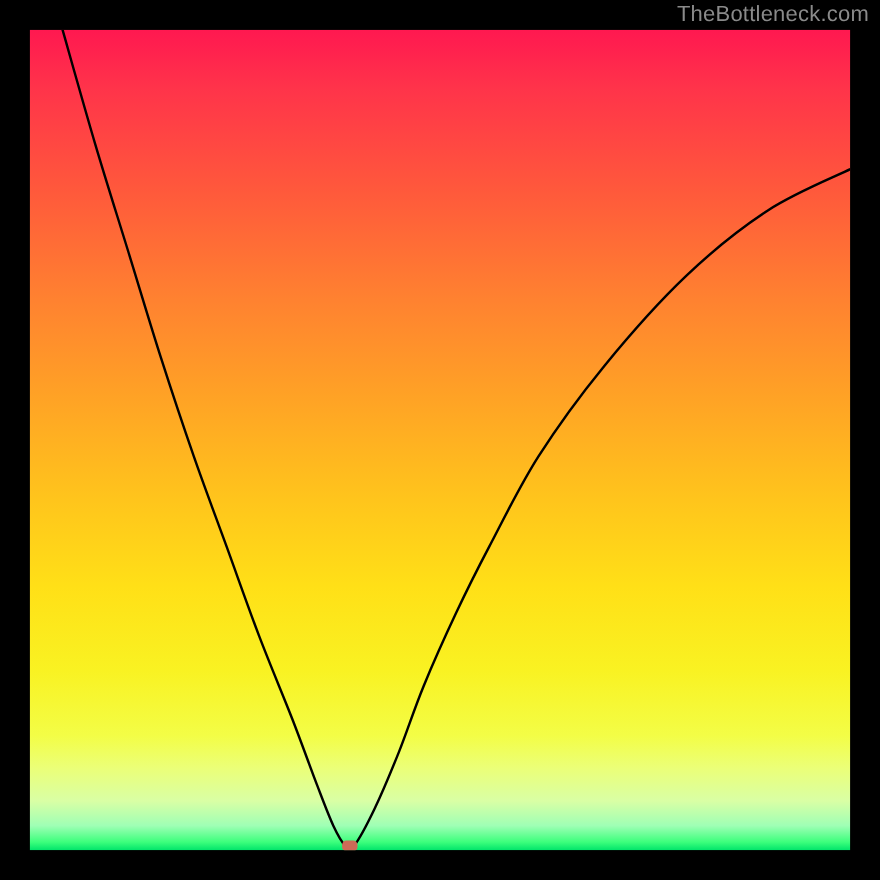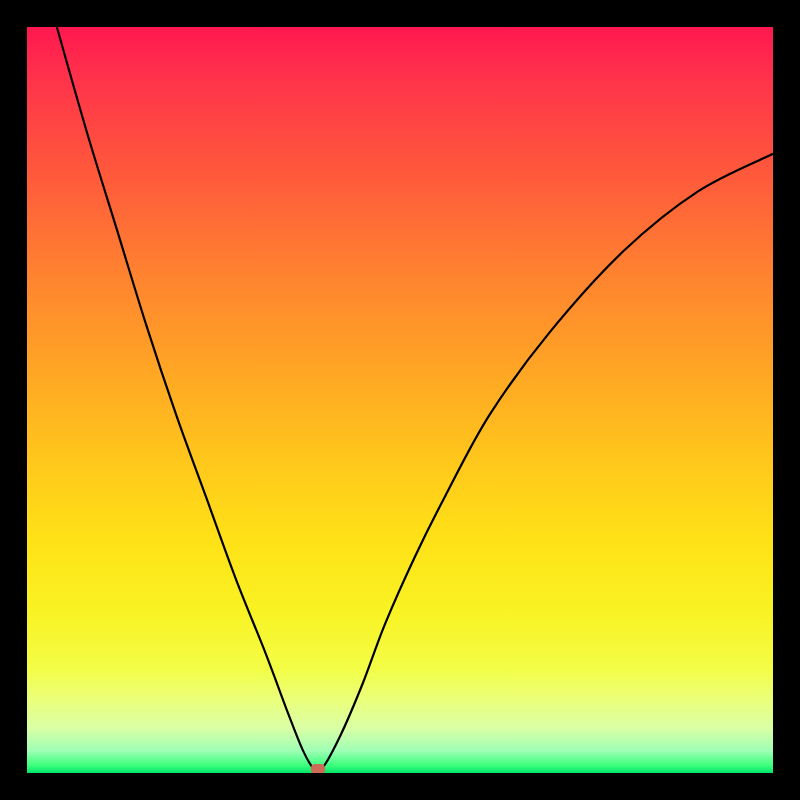--- a/index.html
+++ b/index.html
@@ -80,13 +80,14 @@
   <div class="plot-area">
     <div class="gradient-bg"></div>
 
     <svg class="curve-svg" viewBox="0 0 746 746" preserveAspectRatio="none">
       <path id="curve-path" d="M 29.84,0 C 34.81333333333333,17.406666666666677 49.733333333333334,70.87000000000006 59.68,104.44000000000005 C 69.62666666666667,138.01000000000005 79.57333333333332,169.0933333333333 89.52,201.41999999999996 C 99.46666666666667,233.7466666666666 109.41333333333333,267.3166666666667 119.36,298.40000000000003 C 129.30666666666667,329.48333333333335 139.25333333333336,359.3233333333334 149.20000000000002,387.92 C 159.14666666666668,416.51666666666665 169.09333333333333,442.62666666666667 179.04,469.98 C 188.98666666666665,497.33333333333337 198.93333333333337,525.93 208.88000000000002,552.04 C 218.82666666666668,578.15 230.01666666666668,604.26 238.72,626.64 C 247.42333333333332,649.02 254.8833333333333,670.1566666666668 261.09999999999997,686.32 C 267.3166666666666,702.4833333333333 271.6683333333333,714.2950000000001 276.02,723.62 C 280.37166666666667,732.9449999999999 284.10166666666663,739.1616666666666 287.21,742.27 C 290.3183333333333,745.3783333333333 290.3183333333333,747.865 294.67,742.27 C 299.0216666666667,736.675 306.4816666666667,722.9983333333333 313.32,708.7 C 320.1583333333333,694.4016666666668 328.24,675.13 335.7,656.48 C 343.15999999999997,637.83 349.37666666666667,617.9366666666666 358.08,596.8 C 366.7833333333333,575.6633333333333 377.97333333333336,550.7966666666667 387.92,529.6600000000001 C 397.8666666666667,508.5233333333334 405.3266666666667,493.60333333333335 417.76000000000005,469.98 C 430.1933333333334,446.3566666666667 445.11333333333334,415.27333333333337 462.52,387.92 C 479.9266666666666,360.56666666666666 499.81999999999994,333.21333333333337 522.1999999999999,305.86 C 544.5799999999999,278.50666666666666 571.9333333333334,247.4233333333334 596.8000000000001,223.80000000000007 C 621.6666666666667,200.17666666666673 646.5333333333333,180.28333333333333 671.4,164.12 C 696.2666666666667,147.95666666666668 733.5666666666666,133.03666666666672 746,126.82000000000005" fill="none" stroke="#000" stroke-width="2.2"></path>
     </svg>
 
     <div id="marker" class="marker" style="left: 290.94px; top: 742.27px;"></div>
   </div>
 
+  <div class="watermark">TheBottleneck.com</div>
 </div>
 
 </body></html>

